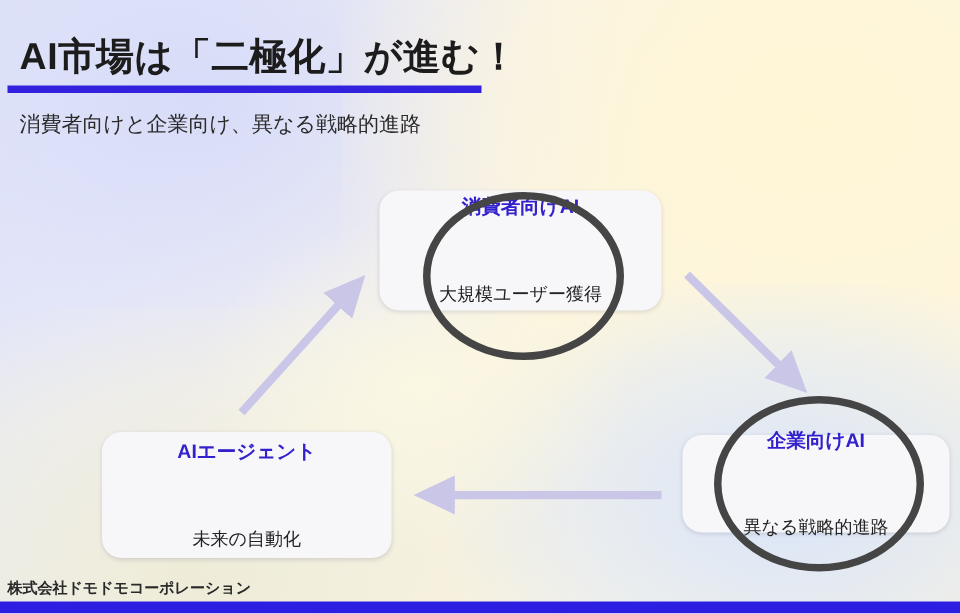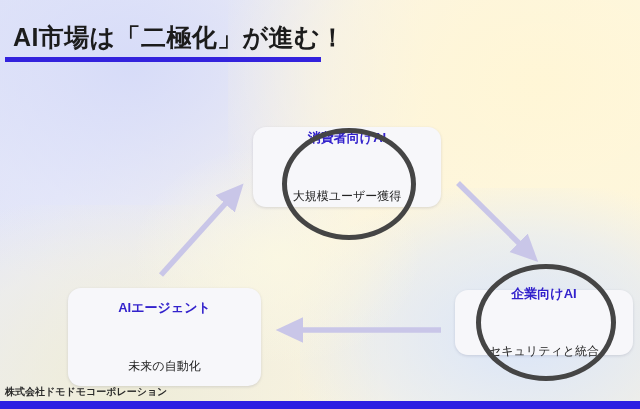--- a/index.html
+++ b/index.html
@@ -128,21 +128,21 @@
   .node-sub {
     font-size: 12px;
     color: #232323;
     line-height: 1.25;
     white-space: nowrap;
     margin-top: 40px;
   }
 
   #node-consumer { left: 253px; top: 127px; width: 188px; height: 80px; }
   #node-enterprise { left: 455px; top: 290px; width: 178px; height: 65px; }
-  #node-agent { left: 68px; top: 288px; width: 193px; height: 98px; }
+  #node-agent { left: 68px; top: 288px; width: 193px; height: 84px; }
 
   
   .ring {
     position: absolute;
     border-radius: 50%;
     border: 5px solid #454545;
     box-sizing: border-box;
     pointer-events: none;
   }
   #ring-consumer { left: 282px; top: 128px; width: 134px; height: 112px; }
@@ -182,20 +182,21 @@
   <div class="bg-base"></div>
   <div class="bg-wash-a"></div>
   <div class="bg-wash-b"></div>
   <div class="bg-wash-c"></div>
   <div class="bg-wash-d"></div>
   <div class="bg-wash-e"></div>
 
   <div class="header-band">
     <div class="title">AI市場は「二極化」が進む！</div>
     <div class="title-rule"></div>
+    <div class="subtitle">消費者向けと企業向け、異なる戦略的進路</div>
   </div>
 
   <svg class="arrow-layer" width="640" height="409" viewBox="0 0 640 409">
     <defs>
       <marker id="arrowhead" markerWidth="5.2" markerHeight="5.2" refX="2.4" refY="2.6" orient="auto" markerUnits="strokeWidth">
         <path d="M0,0.25 L5,2.6 L0,4.95 Z" fill="#c9c6e8"></path>
       </marker>
     </defs>
 
     <g>
@@ -211,21 +212,21 @@
     </g>
   </svg>
 
   <div id="node-consumer" class="node">
     <div class="node-title">消費者向けAI</div>
     <div class="node-sub">大規模ユーザー獲得</div>
   </div>
 
   <div id="node-enterprise" class="node">
     <div class="node-title">企業向けAI</div>
-    <div class="node-sub">セキュリティと統合</div>
+    <div class="node-sub">異なる戦略的進路</div>
   </div>
 
   <div id="node-agent" class="node">
     <div class="node-title">AIエージェント</div>
     <div class="node-sub">未来の自動化</div>
   </div>
 
   <div id="ring-consumer" class="ring"></div>
   <div id="ring-enterprise" class="ring"></div>
 

